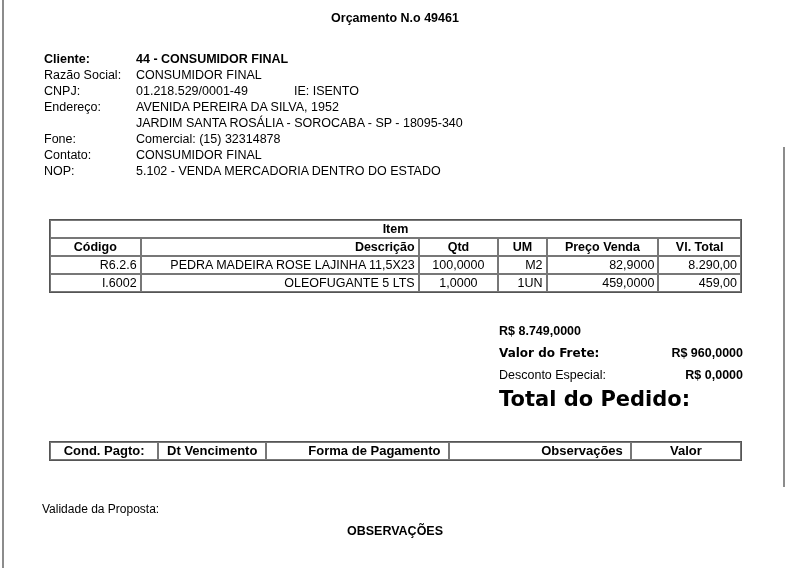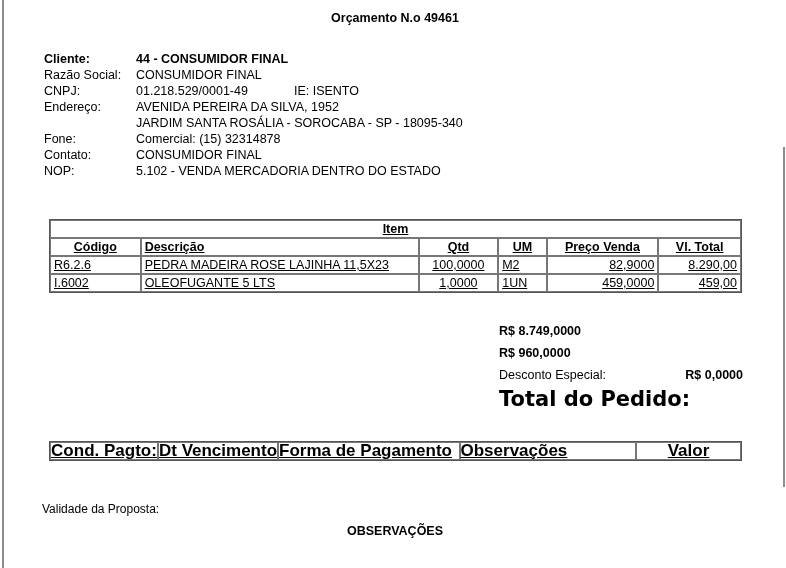--- a/index.html
+++ b/index.html
@@ -10,36 +10,36 @@
   }
   .left-rule { position:absolute; left:2px; top:0; width:2px; height:568px; background:#8c8c8c; }
   .right-rule { position:absolute; left:783px; top:147px; width:2px; height:340px; background:#8c8c8c; }
   .title { position:absolute; left:0; width:790px; top:11px; text-align:center; font-weight:bold; font-size:12.5px; }
   .info { position:absolute; left:44px; top:51px; }
   .info-row { display:flex; height:16px; line-height:16px; }
   .info-label { width:92px; }
   .info-value { white-space:nowrap; }
   .bold { font-weight:bold; }
   .ie { margin-left:46px; }
-  table { border-collapse:separate; border-spacing:0;text-decoration:underline; }
+  table { border-collapse:separate; border-spacing:0; }
   .items { position:absolute; left:49px; top:219px; width:693px; border:1px solid #555; }
   .items td, .items th { border:1px solid #777; padding:0 3px; height:16px; line-height:16px; font-size:12.5px; white-space:nowrap; }
   .items th { font-weight:bold; }
   .c { text-align:center; }
   .r { text-align:right; }
-  .l { text-align:left; }
+  .l { text-align:right; }
   .totals { position:absolute; left:499px; top:320px; width:244px; }
   .trow { display:flex; justify-content:space-between; height:22px; line-height:22px; }
   .tlabel { font-weight:bold; font-family:"DejaVu Sans", sans-serif; font-size:12px; }
   .tlabel.plain { font-weight:normal; font-family:"Liberation Sans", sans-serif; font-size:12.5px; }
   .tval { font-size:12.5px; font-weight:bold; }
   .trow.big { height:26px; line-height:26px; }
   .trow.big .tlabel { font-size:21px; }
   .pay { position:absolute; left:49px; top:441px; width:693px; border:1px solid #555; }
-  .pay td, .pay th { border:1px solid #777; padding:0 0; height:16px; line-height:16px; font-size:17px; white-space:nowrap;margin-left:16px; }
+  .pay td, .pay th { border:1px solid #777; padding:0 7px; height:16px; line-height:16px; font-size:13px; white-space:nowrap;margin-left:16px; }
   .validade { position:absolute; left:42px; top:502px; font-size:12px; }
   .obs { position:absolute; left:0; width:790px; top:524px; text-align:center; font-weight:bold; font-size:12.5px; }
 </style>
 </head>
 <body>
 
 <div class="left-rule"></div>
 <div class="right-rule"></div>
 
 <div class="title">Orçamento N.o 49461</div>
@@ -118,20 +118,21 @@
     <td class="r">459,00</td>
   </tr>
 </tbody>
   </table>
 
 <div class="totals">
   <div class="trow">
     <span class="tval">R$ 8.749,0000</span>
   </div>
   <div class="trow">
+    <span class="tlabel">Valor do Frete:</span>
     <span class="tval">R$ 960,0000</span>
   </div>
   <div class="trow">
     <span class="tlabel plain">Desconto Especial:</span>
     <span class="tval">R$ 0,0000</span>
   </div>
   <div class="trow big">
     <span class="tlabel">Total do Pedido:</span>
   </div>
 </div>

